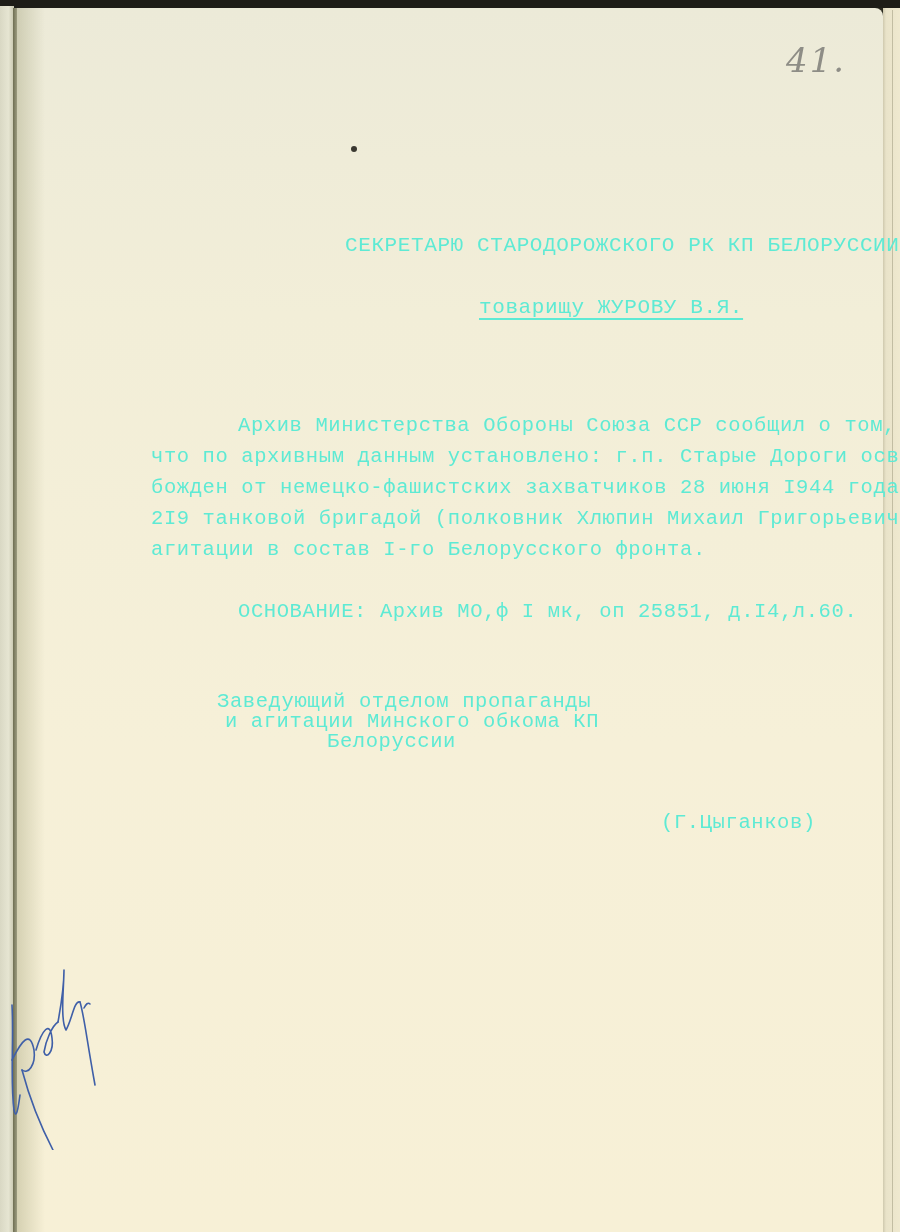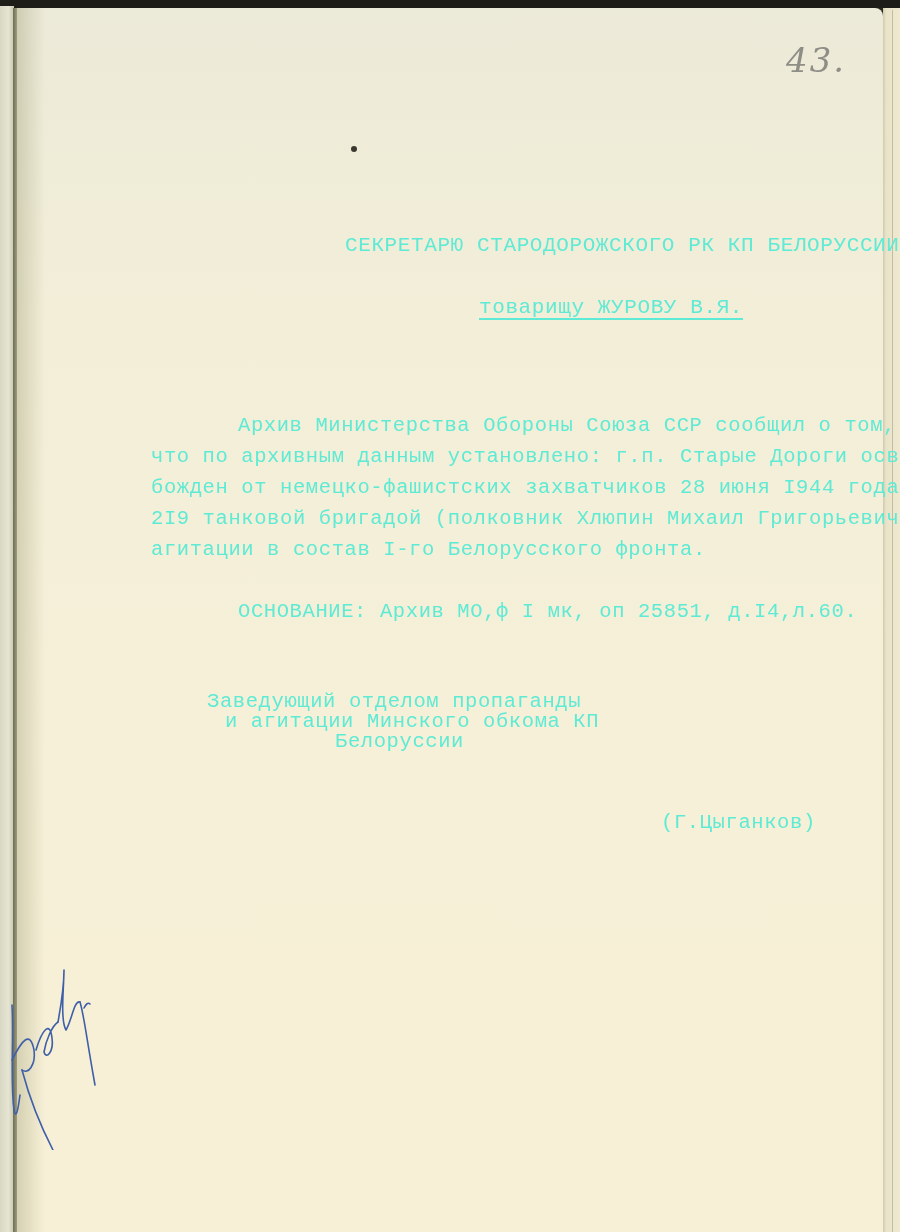--- a/index.html
+++ b/index.html
@@ -42,36 +42,36 @@
 <body>
 
 <div class="top-edge"></div>
 <div class="left-page"></div>
 <div class="gutter"></div>
 
 <div class="sheet"></div>
 <div class="right-edge"></div>
 <div class="right-line"></div>
 
-<div class="pencil-num">43.</div>
+<div class="pencil-num">41.</div>
 <div class="dot"></div>
 
 <div class="text" style="left:345px; top:234px; font-size:21px;">СЕКРЕТАРЮ СТАРОДОРОЖСКОГО РК КП БЕЛОРУССИИ</div>
 <div class="text underline" style="left:479px; top:296px; font-size:21px;text-align:center;">товарищу ЖУРОВУ В.Я.</div>
 
 <div class="text" style="left:238px; top:414px;">Архив Министерства Обороны Союза ССР сообщил о том,</div>
 <div class="text" style="left:151px; top:445px;">что по архивным данным установлено: г.п. Старые Дороги осво-</div>
 <div class="text" style="left:151px; top:476px;">божден от немецко-фашистских захватчиков 28 июня I944 года</div>
 <div class="text" style="left:151px; top:507px;">2I9 танковой бригадой (полковник Хлюпин Михаил Григорьевич),</div>
 <div class="text" style="left:151px; top:538px;">агитации в состав I-го Белорусского фронта.</div>
 <div class="text" style="left:238px; top:600px;">ОСНОВАНИЕ: Архив МО,ф I мк, оп 25851, д.I4,л.60.</div>
 
-<div class="text" style="left:207px; top:692px; line-height:19px;">Заведующий отделом пропаганды</div>
+<div class="text" style="left:217px; top:692px; line-height:19px;">Заведующий отделом пропаганды</div>
 <div class="text" style="left:225px; top:712px; line-height:19px;">и агитации Минского обкома КП</div>
-<div class="text" style="left:335px; top:732px; line-height:19px;">Белоруссии</div>
+<div class="text" style="left:327px; top:732px; line-height:19px;">Белоруссии</div>
 <div class="text" style="left:661px; top:811px;">(Г.Цыганков)</div>
 
 <svg class="signature" viewBox="0 0 110 190" xmlns="http://www.w3.org/2000/svg">
   <g fill="none" stroke="#3f5fa8" stroke-width="1.6" stroke-linecap="round" stroke-linejoin="round">
     <path d="M12 45 C14 80, 10 120, 14 150 C16 160, 18 150, 20 135"></path>
     <path d="M12 100 C22 80, 30 70, 34 90 C36 105, 28 115, 22 110"></path>
     <path d="M36 90 C42 70, 50 60, 52 78 C54 92, 46 100, 44 92 C46 80, 52 66, 58 62"></path>
     <path d="M58 62 C62 40, 64 20, 64 10 C64 25, 60 60, 66 70 C72 60, 74 40, 80 42"></path>
     <path d="M80 42 C84 55, 86 75, 95 125"></path>
     <path d="M22 110 C30 140, 40 165, 53 190"></path>

